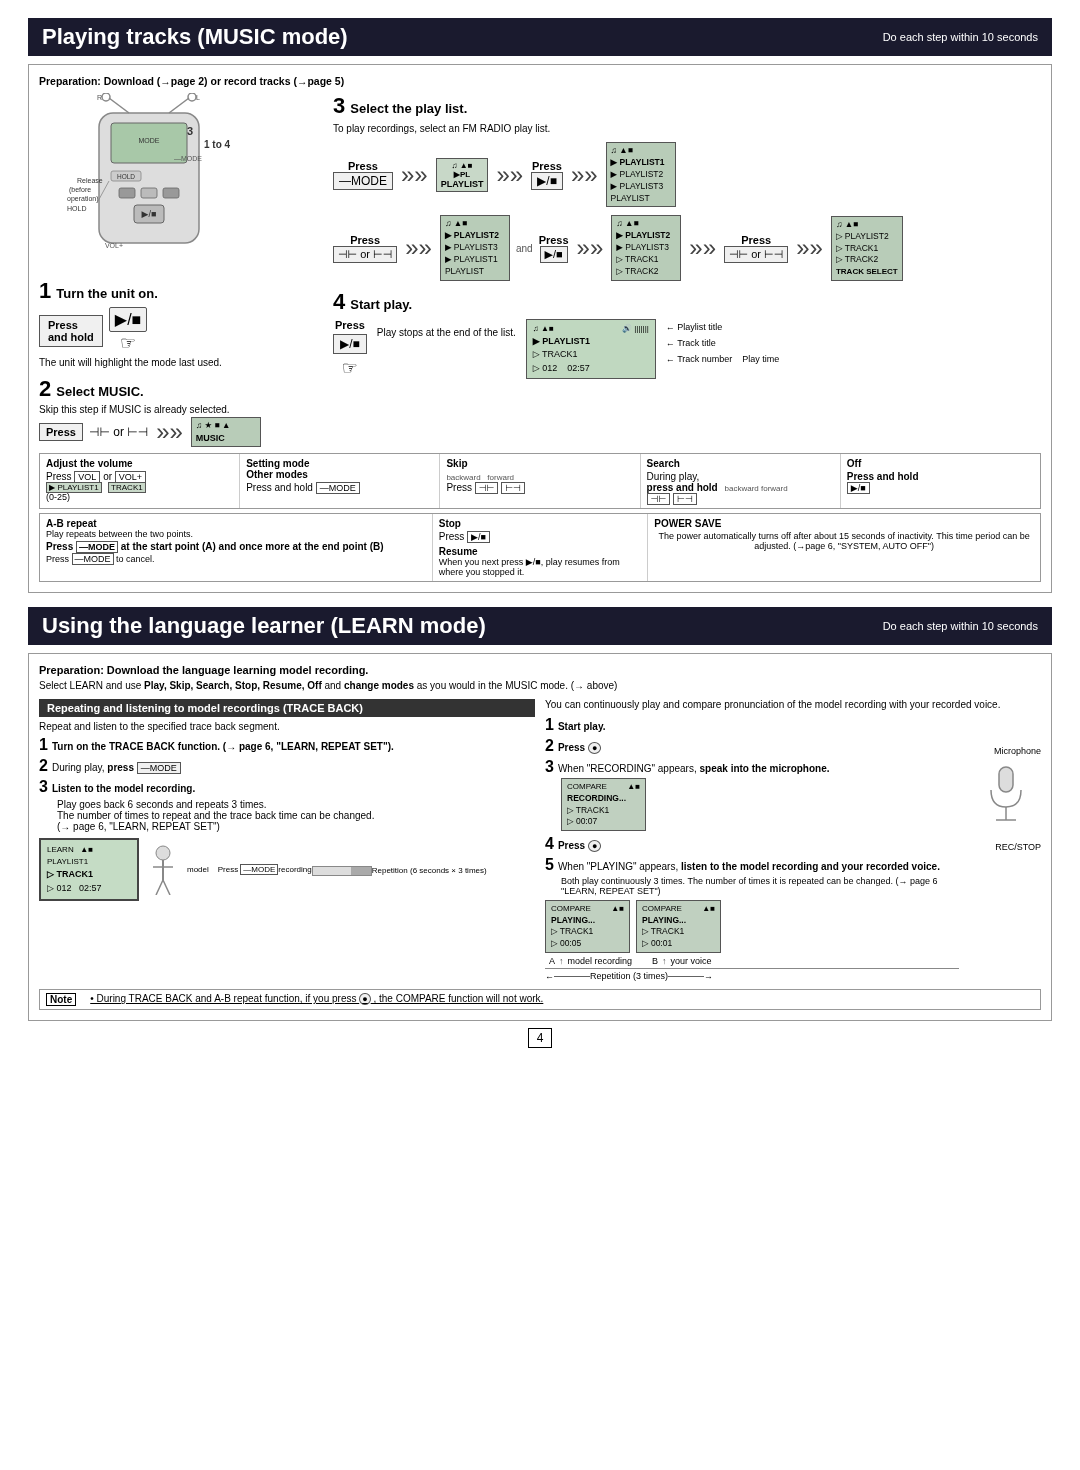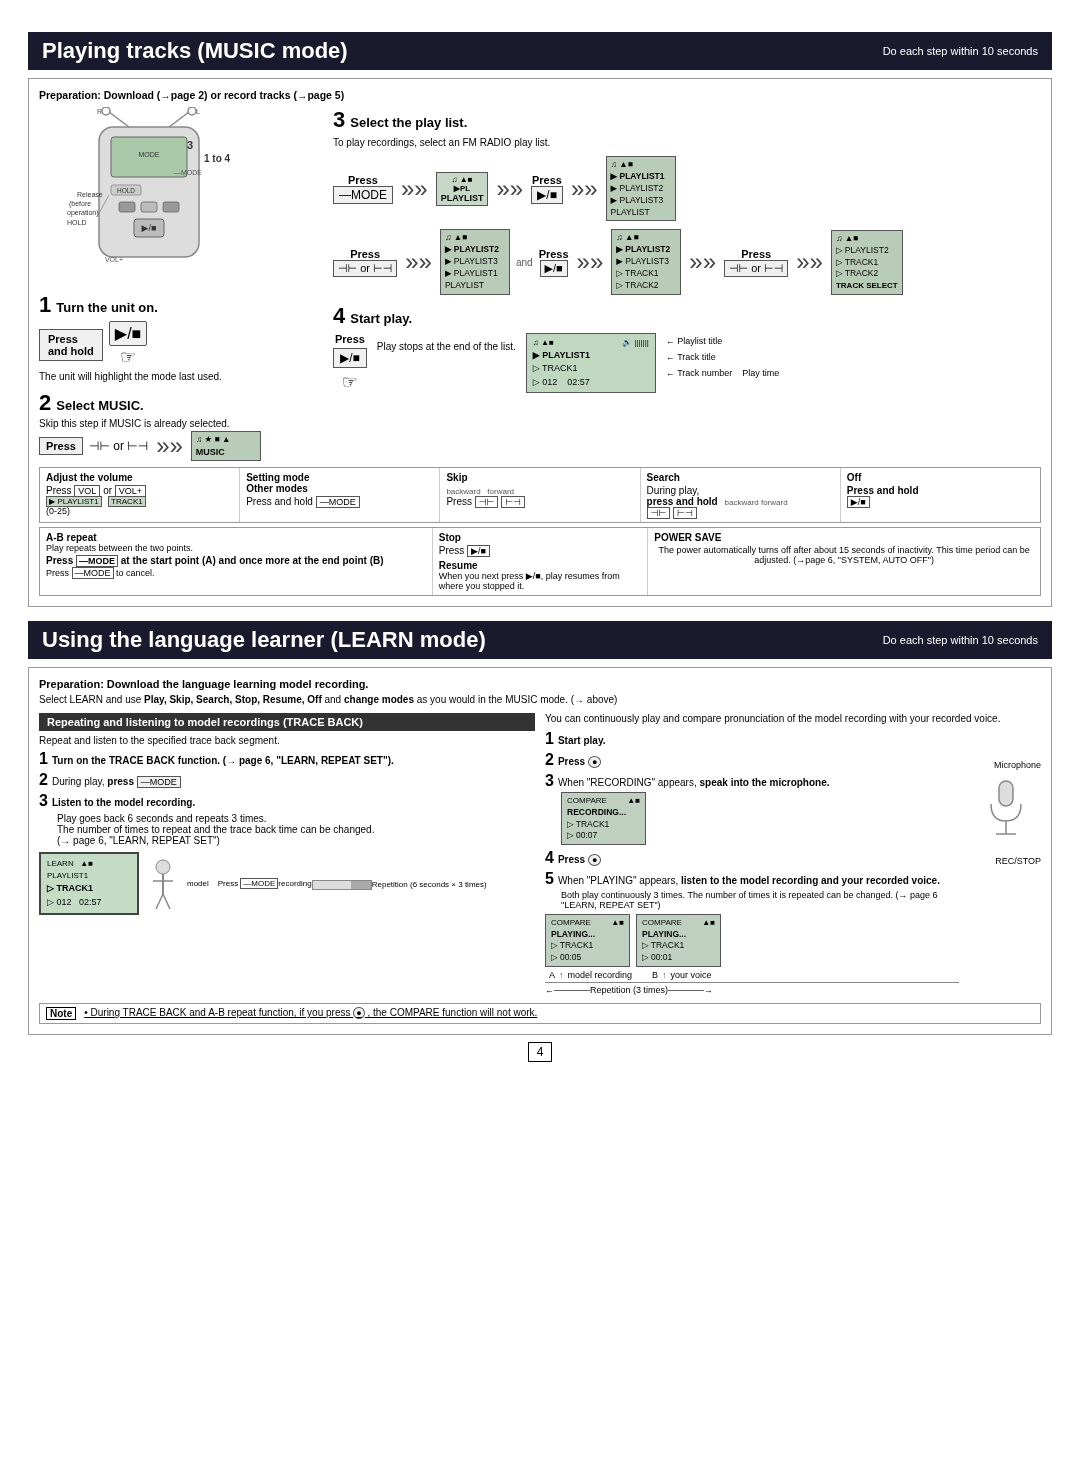--- a/index.html
+++ b/index.html
@@ -6,21 +6,21 @@
     body {
       width: 1080px;
       min-height: 1470px;
       background: #fff;
       font-family: Arial, Helvetica, sans-serif;
       font-size: 11px;
       color: #000;
     }
     .page {
       width: 1080px;
-      padding: 32px 28px;
+      padding: 18px 28px;
     }
     
     .section-header {
       background: #1a1a2e;
       color: #fff;
       padding: 6px 14px;
       font-size: 22px;
       font-weight: bold;
       display: flex;
       align-items: center;
@@ -127,21 +127,21 @@
       font-size: 9px;
       line-height: 1.5;
       width: 130px;
     }
     
     .note-box {
       border: 1px solid #999;
       padding: 3px 6px;
       font-size: 10px;
       display: flex;
-      gap: 8px;
+      gap: 14px;
       align-items: flex-start;
     }
     .note-label {
       font-weight: bold;
       border: 1px solid #000;
       padding: 0 3px;
       font-size: 10px;
       flex-shrink: 0;
     }
     

